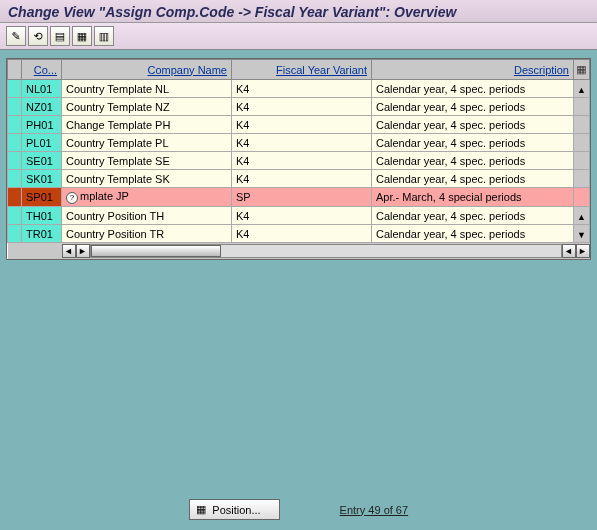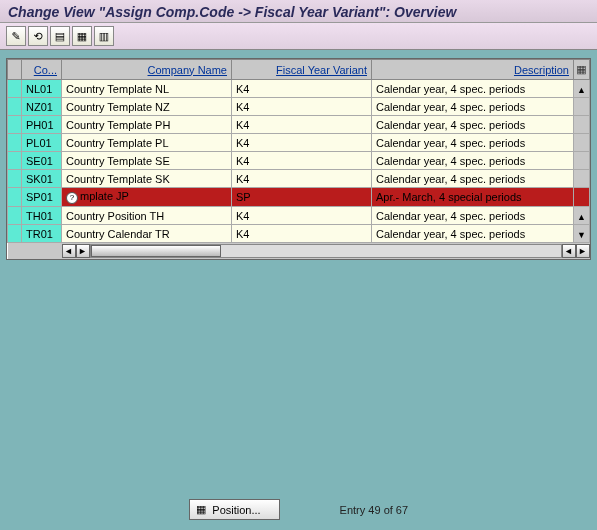--- a/index.html
+++ b/index.html
@@ -65,22 +65,22 @@
     height: 20px;
   }
   th.idx, th.last-col { color:#333; text-decoration:none; }
   td {
     border: 1px solid #aaa;
     padding: 2px 4px;
     height: 18px;
     background: #fdfde8;
   }
   td.code-cell { background: #5eead4; }
-  tr.selected td { background: #b91c1c; }
-  tr.selected td.code-cell { background: #5eead4; }
+  tr.selected td { background: #fca5a5; }
+  tr.selected td.code-cell { background: #c2410c; }
   .last-col {
     width: 16px;
     background: #c8c8c8;
     padding: 0;
     text-align: center;
   }
   td.last-col { background:#c8c8c8; }
   .vscroll { display:inline-block; line-height:8px; font-size:9px;}
   .hscroll-row td { padding:0; height:16px; }
   .hscroll {
@@ -110,21 +110,21 @@
   .pos-btn {
     border:1px solid #666;
     background:linear-gradient(#fff,#ddd);
     padding:3px 18px 3px 6px;
     display:flex;
     align-items:center;
     gap:6px;
     font-size:11px;
     cursor:pointer;
   }
-  .entry-label { font-size:11px; color:#222; }
+  .entry-label { font-size:11px; color:#222;text-decoration:underline; }
   .sel-icon {
     display:inline-block;
     width:12px; height:12px;
     border:1px solid #555;
     border-radius:50%;
     background:#fff;
     font-size:8px;
     line-height:10px;
     text-align:center;
     margin-right:2px;
@@ -169,21 +169,21 @@
             <td class="code-cell"></td>
             <td class="code-cell">NZ01</td>
             <td><span>Country Template NZ</span></td>
             <td>K4</td>
             <td>Calendar year, 4 spec. periods</td>
             <td class="last-col"></td>
           </tr>
           <tr>
             <td class="code-cell"></td>
             <td class="code-cell">PH01</td>
-            <td><span>Country Template PH</span></td>
+            <td><span>Change Template PH</span></td>
             <td>K4</td>
             <td>Calendar year, 4 spec. periods</td>
             <td class="last-col"></td>
           </tr>
           <tr>
             <td class="code-cell"></td>
             <td class="code-cell">PL01</td>
             <td><span>Country Template PL</span></td>
             <td>K4</td>
             <td>Calendar year, 4 spec. periods</td>
@@ -217,21 +217,21 @@
             <td class="code-cell"></td>
             <td class="code-cell">TH01</td>
             <td><span>Country Position TH</span></td>
             <td>K4</td>
             <td>Calendar year, 4 spec. periods</td>
             <td class="last-col"><span class="vscroll">▲</span></td>
           </tr>
           <tr>
             <td class="code-cell"></td>
             <td class="code-cell">TR01</td>
-            <td><span>Country Calendar TR</span></td>
+            <td><span>Country Position TR</span></td>
             <td>K4</td>
             <td>Calendar year, 4 spec. periods</td>
             <td class="last-col"><span class="vscroll">▼</span></td>
           </tr>
         </tbody>
       <tfoot>
         <tr class="hscroll-row">
           <td colspan="6" style="padding:0;border:none;">
             <div class="hscroll">
               <span style="width:54px"></span>

